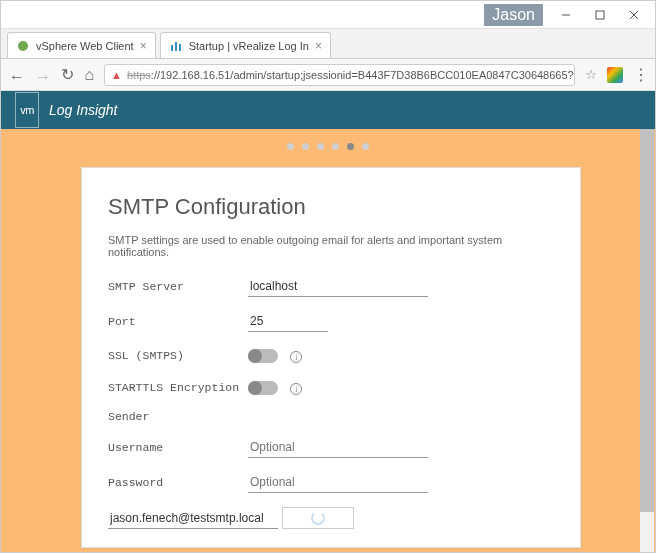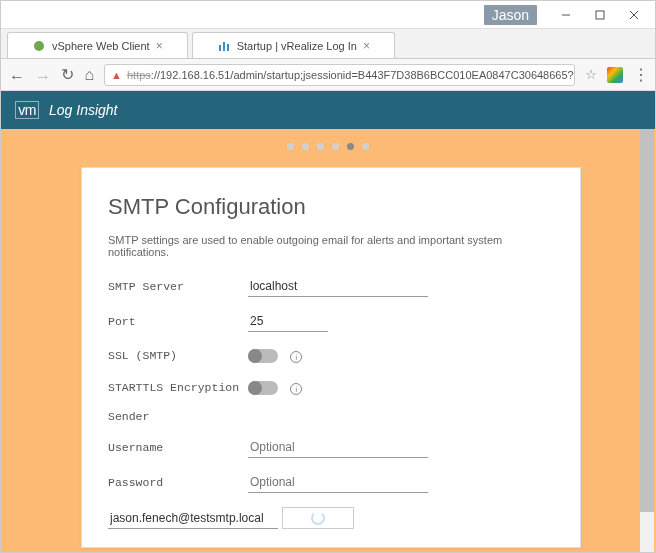--- a/index.html
+++ b/index.html
@@ -1,39 +1,39 @@
 <!DOCTYPE html>
 <html><head>
 <meta charset="utf-8">
 <style>
 * { box-sizing: border-box; margin: 0; padding: 0; }
 body { font-family: Arial, sans-serif; background: #fff; width: 656px; height: 553px; overflow: hidden; border: 1px solid #ccc; }
 
 .titlebar { height: 28px; background: #fff; display: flex; align-items: center; justify-content: flex-end; padding: 0 4px; border-bottom: 1px solid #e0e0e0; }
-.titlebar .user-badge { background: #8a9aa8; color: #fff; font-size: 14px; padding: 2px 8px; border-radius: 1px; margin-right: 12px; }
+.titlebar .user-badge { background: #8a9aa8; color: #fff; font-size: 16px; padding: 2px 8px; border-radius: 1px; margin-right: 6px; }
 .titlebar .win-btn { width: 34px; height: 20px; display: flex; align-items: center; justify-content: center; font-size: 12px; color: #555; }
 .titlebar .win-btn svg { width: 10px; height: 10px; }
 
 .tabbar { height: 30px; background: #f2f2f2; display: flex; align-items: flex-end; padding-left: 6px; border-bottom: 1px solid #ccc; }
-.tab { height: 26px; background: #fff; border: 1px solid #ccc; border-bottom: none; border-radius: 3px 3px 0 0; display: flex; align-items: center; padding: 0 24px; margin-right: 4px; font-size: 11px; color: #444; min-width: 120px; }
+.tab { height: 26px; background: #fff; border: 1px solid #ccc; border-bottom: none; border-radius: 3px 3px 0 0; display: flex; align-items: center; padding: 0 8px; margin-right: 4px; font-size: 11px; color: #444; min-width: 120px; }
 .tab .favicon { width: 14px; height: 14px; margin-right: 6px; display: flex; align-items: center; justify-content: center; }
 .tab .close { margin-left: auto; color: #888; font-size: 12px; padding-left: 6px; }
 
 .addrbar { height: 32px; background: #f7f7f7; display: flex; align-items: center; padding: 0 8px; border-bottom: 1px solid #ddd; gap: 10px; }
 .addrbar .nav-btn { color: #666; font-size: 16px; }
 .addrbar .nav-btn.disabled { color: #bbb; }
 .url-field { flex: 1; height: 22px; border: 1px solid #ccc; border-radius: 3px; background: #fff; display: flex; align-items: center; padding: 0 6px; font-size: 11px; color: #555; overflow: hidden; white-space: nowrap; }
 .url-field .warn { color: #d9534f; margin-right: 5px; font-size: 11px; }
 .url-field .strike { text-decoration: line-through; color: #999; }
 .addrbar .star { color: #888; font-size: 13px; }
 .addrbar .ext-icon { width: 16px; height: 16px; background: linear-gradient(135deg,#ea4335,#fbbc05,#34a853,#4285f4); border-radius: 2px; }
 .addrbar .menu-dots { color: #666; font-size: 16px; letter-spacing: -2px; }
 
 .brandbar { height: 38px; background: #24657c; display: flex; align-items: center; padding: 0 14px; color: #fff; }
-.brandbar .vm-box { width: 24px; height: 18px; border: 1px solid rgba(255,255,255,0.5); display: flex; align-items: center; justify-content: center; font-size: 14px; margin-right: 10px; letter-spacing: -0.5px; }
+.brandbar .vm-box { width: 24px; height: 36px; border: 1px solid rgba(255,255,255,0.5); display: flex; align-items: center; justify-content: center; font-size: 11px; margin-right: 10px; letter-spacing: -0.5px; }
 .brandbar .brand-text { font-size: 14px; font-weight: 400; font-style: italic; }
 
 .content-wrap { background: #fdba74; height: calc(553px - 28px - 30px - 32px - 38px); position: relative; display: flex; justify-content: center; }
 .scrollbar { position: absolute; right: 1px; top: 0; width: 14px; height: 100%; background: #f1f1f1; }
 .scroll-thumb { background: #c1c1c1; width: 100%; height: 90%; }
 
 .stepper { margin-top: 14px; display: flex; gap: 8px; justify-content: center; }
 .stepdot { width: 7px; height: 7px; border-radius: 50%; background: #d0d0d0; }
 .stepdot.active { background: #888; }
 
@@ -145,21 +145,21 @@
       <div class="lbl">SMTP Server</div>
       <div class="field"><input class="underline-input" value="localhost" style=""></div>
     </div>
 
     <div class="form-row">
       <div class="lbl">Port</div>
       <div class="field"><input class="underline-input" style="width: 80px;" value="25"></div>
     </div>
 
     <div class="form-row">
-      <div class="lbl">SSL (SMTP)</div>
+      <div class="lbl">SSL (SMTPS)</div>
       <div class="field">
         <span class="toggle"><span class="knob"></span></span>
         <span class="info-icon">i</span>
       </div>
     </div>
 
     <div class="form-row">
       <div class="lbl">STARTTLS Encryption</div>
       <div class="field">
         <span class="toggle"><span class="knob"></span></span>

